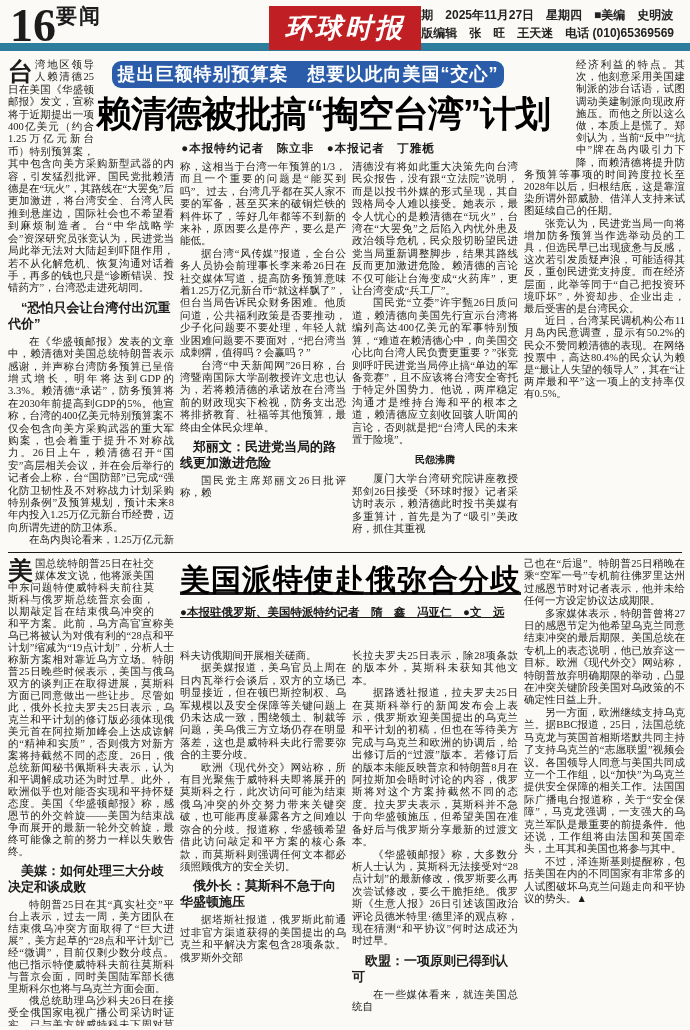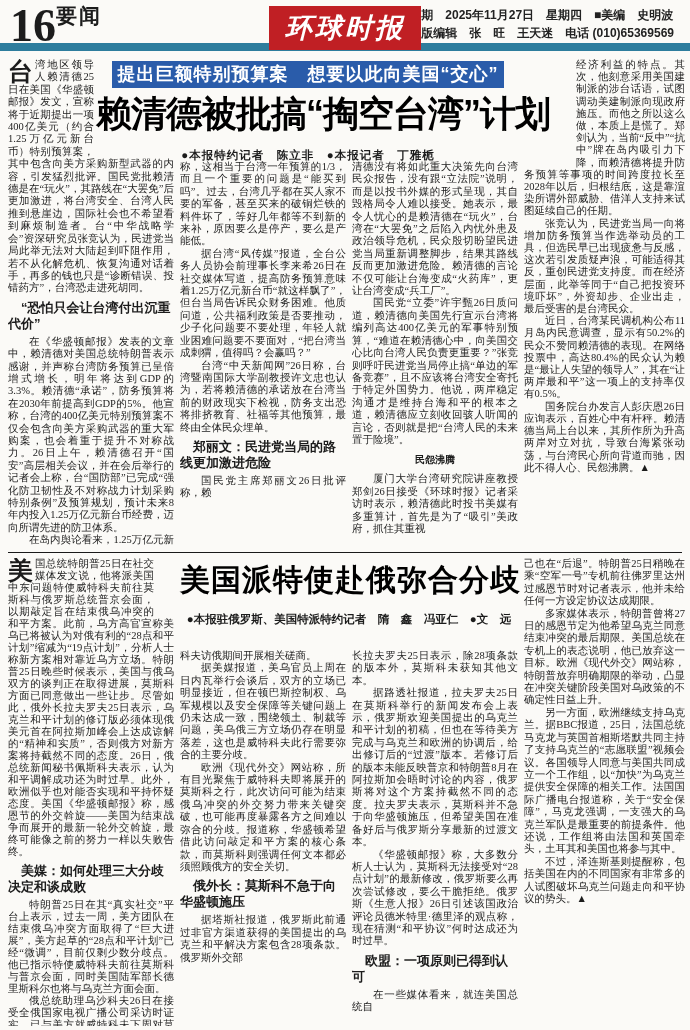--- a/index.html
+++ b/index.html
@@ -52,38 +52,38 @@
   #a1-col1{left:0;top:0;width:166px;height:487px;}
   #a1-col1 .spacer-r{width:80px;height:90px;}
   #a1-col2{left:172px;top:102px;width:166px;height:385px;}
   #a1-col3{left:344px;top:102px;width:166px;height:385px;}
   #a1-col4{left:516px;top:0;width:161px;height:487px;line-height:12.2px;}
   #a1-col4 .spacer-l{width:52px;height:100px;}
   #a1-head{position:absolute;left:88px;top:0;width:424px;text-align:center;}
   .kicker{
     margin:2px auto 6px;width:392px;background:var(--kicker-blue);color:#fff;
     font-family:"Liberation Sans","DejaVu Sans",sans-serif;font-weight:bold;font-size:18px;
-    line-height:27px;letter-spacing:1px;white-space:nowrap;
+    line-height:27px;letter-spacing:1px;white-space:nowrap;border-radius:9px;
   }
   .headline1{
     font-family:"Liberation Sans","DejaVu Sans",sans-serif;font-weight:900;color:#000;
     font-size:36px;line-height:40px;letter-spacing:-1px;white-space:nowrap;width:424px;
   }
   .byline{
     font-family:"Liberation Sans","DejaVu Sans",sans-serif;font-weight:bold;font-size:11.5px;
-    margin-top:14px;letter-spacing:1px;
+    margin-top:7px;letter-spacing:1px;
   }
   
   #article2{height:468px;}
   #a2-col1{left:0;top:0;width:166px;height:468px;line-height:12px;}
   #a2-col1 .spacer-r{width:20px;height:50px;}
   #a2-col2{left:172px;top:92px;width:166px;height:376px;}
   #a2-col3{left:344px;top:92px;width:166px;height:376px;}
   #a2-col4{left:516px;top:0;width:161px;height:468px;}
-  #a2-head{position:absolute;left:172px;top:4px;width:338px;text-align:center;}
+  #a2-head{position:absolute;left:172px;top:4px;width:338px;text-decoration:underline;}
   .headline2{
     font-family:"Liberation Sans","DejaVu Sans",sans-serif;font-weight:900;color:#000;
     font-size:30px;line-height:36px;letter-spacing:1px;white-space:nowrap;
   }
   #a2-head .byline{letter-spacing:0;}
 </style>
 </head>
 <body>
 
 <header class="masthead-row">
@@ -124,21 +124,20 @@
       <p class="p-cont">清德没有将如此重大决策先向台湾民众报告，没有跟“立法院”说明，而是以投书外媒的形式呈现，其自毁格局令人难以接受。她表示，最令人忧心的是赖清德在“玩火”，台湾在“大罢免”之后陷入内忧外患及政治领导危机，民众殷切盼望民进党当局重新调整脚步，结果其路线反而更加激进危险。赖清德的言论不仅可能让台海变成“火药库”，更让台湾变成“兵工厂”。</p>
       <p class="p">国民党“立委”许宇甄26日质问道，赖清德向美国先行宣示台湾将编列高达400亿美元的军事特别预算，“难道在赖清德心中，向美国交心比向台湾人民负责更重要？”张竞则呼吁民进党当局停止搞“单边的军备竞赛”，且不应该将台湾安全寄托于特定外国势力。他说，两岸稳定沟通才是维持台海和平的根本之道，赖清德应立刻收回骇人听闻的言论，否则就是把“台湾人民的未来置于险境”。</p>
       <h3 class="subhead-center">民怨沸腾</h3>
       <p class="p">厦门大学台湾研究院讲座教授郑剑26日接受《环球时报》记者采访时表示，赖清德此时投书美媒有多重算计，首先是为了“吸引”美政府，抓住其重视</p>
     </div>
   <div class="col" id="a1-col4">
     <div class="spacer-l"></div>
   <p class="p-cont">经济利益的特点。其次，他刻意采用美国建制派的涉台话语，试图调动美建制派向现政府施压。而他之所以这么做，本质上是慌了。郑剑认为，当前“反中”“抗中”牌在岛内吸引力下降，而赖清德将提升防务预算等事项的时间跨度拉长至2028年以后，归根结底，这是靠渲染所谓外部威胁、借洋人支持来试图延续自己的任期。</p>
       <p class="p">张竞认为，民进党当局一向将增加防务预算当作选举动员的工具，但选民早已出现疲惫与反感，这次若引发质疑声浪，可能适得其反，重创民进党支持度。而在经济层面，此举等同于“自己把投资环境吓坏”，外资却步、企业出走，最后受害的是台湾民众。</p>
       <p class="p">近日，台湾某民调机构公布11月岛内民意调查，显示有50.2%的民众不赞同赖清德的表现。在网络投票中，高达80.4%的民众认为赖是“最让人失望的领导人”，其在“让两岸最和平”这一项上的支持率仅有0.5%。</p>
-      <p class="p">国务院台办发言人彭庆恩26日应询表示，百姓心中有杆秤。赖清德当局上台以来，其所作所为升高两岸对立对抗，导致台海紧张动荡，与台湾民心所向背道而驰，因此不得人心、民怨沸腾。▲</p>
     </div>
 </section>
 
 <hr class="article-divider">
 
 <section class="article" id="article2">
   <div id="a2-head">
     <div class="headline2">美国派特使赴俄弥合分歧</div>
     <div class="byline">●本报驻俄罗斯、美国特派特约记者　隋　鑫　冯亚仁　●文　远</div>
   </div>

